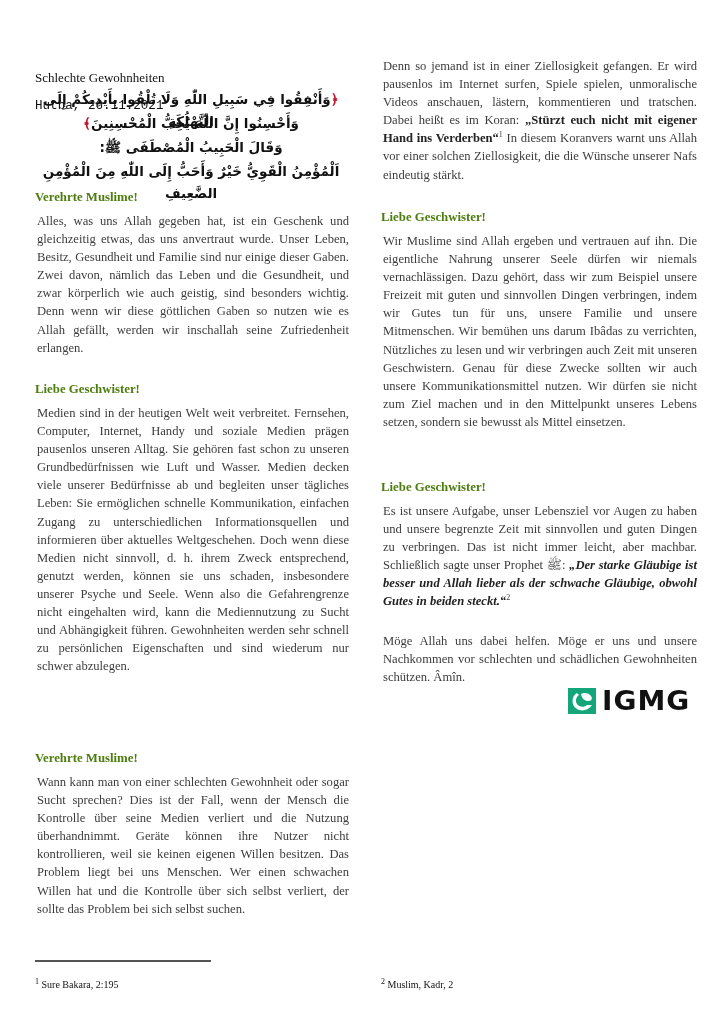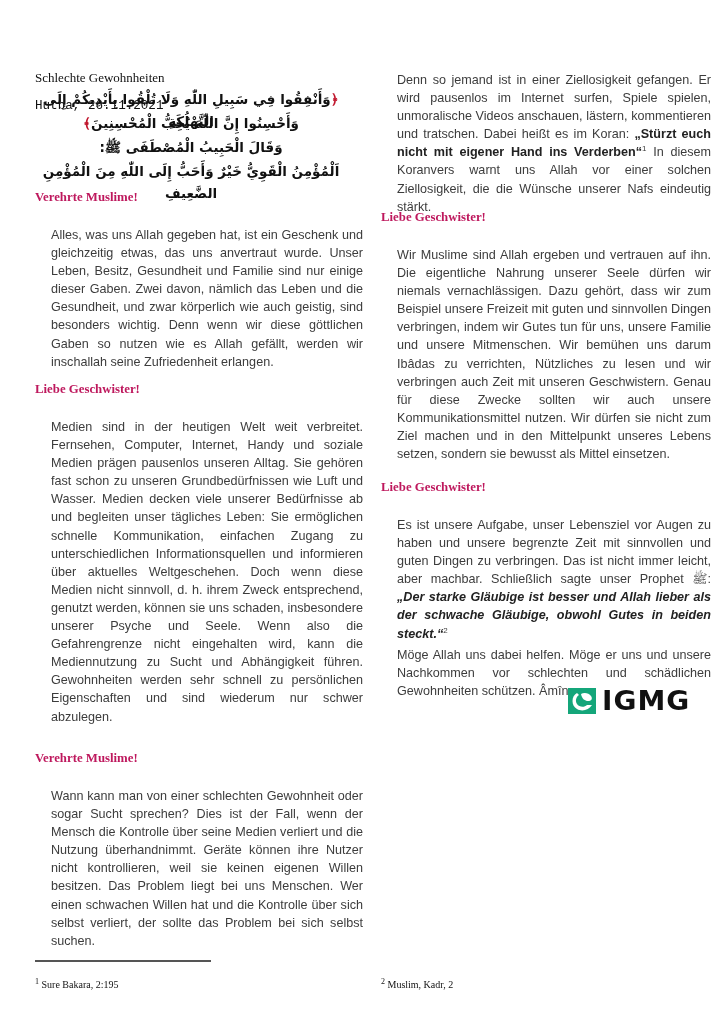--- a/index.html
+++ b/index.html
@@ -4,24 +4,24 @@
 <style>
   html, body { margin: 0; padding: 0; background: #ffffff; }
   body { width: 724px; height: 1024px; position: relative; overflow: hidden;
          font-family: "DejaVu Serif", "Liberation Serif", serif; color: #3a3a3a; }
   .hdr-date { position: absolute; left: 35px; top: 54px; font-size: 12.6px; color: #111; font-family: Liberation Mono, monospace; margin-top: 45px; }
   .hdr-title { position: absolute; left: 35px; top: 70px; font-size: 13px; font-weight: normal; color: #111; font-family: "Liberation Serif", serif; }
   .arabic { position: absolute; left: 35px; width: 312px; text-align: center; direction: rtl;
             font-family: "DejaVu Sans", sans-serif; font-weight: bold; font-size: 13.5px; color: #111; line-height: 22px; }
   .orn { color: #c0152c; }
   .para { position: absolute; font-size: 12.6px; line-height: 18.1px; text-align: justify;
-          font-family: Liberation Sans, sans-serif; color: #3c3c3c; margin: 16px; }
+          font-family: Liberation Serif, serif; color: #3c3c3c; margin: 2px; }
   .para b { color: #222; }
   .para .bi { font-weight: bold; font-style: italic; color: #222; }
-  .heading { position: absolute; font-size: 12.8px; font-weight: bold; color: #be185d;
+  .heading { position: absolute; font-size: 12.8px; font-weight: bold; color: #4d7c0f;
              font-family: "Liberation Serif", serif; }
   sup { font-size: 8px; line-height: 0; }
   .fn-rule { position: absolute; left: 35px; top: 960px; width: 176px; height: 2px; background: #555; }
   .fn { position: absolute; top: 979px; font-size: 10px; font-family: Liberation Serif, serif; color: #111; }
   .logo { position: absolute; left: 568px; top: 686px; width: 120px; height: 30px; display: flex; align-items: center; }
   .logo-mark { width: 28px; height: 26px; background: #14a67a; position: relative; }
   .logo-text { font-family: "DejaVu Sans", sans-serif; font-weight: bold; font-size: 28px; color: #111;
                margin-left: 6px; letter-spacing: 1px; line-height: 26px; transform: scaleY(0.95); }
 </style>
 </head>

